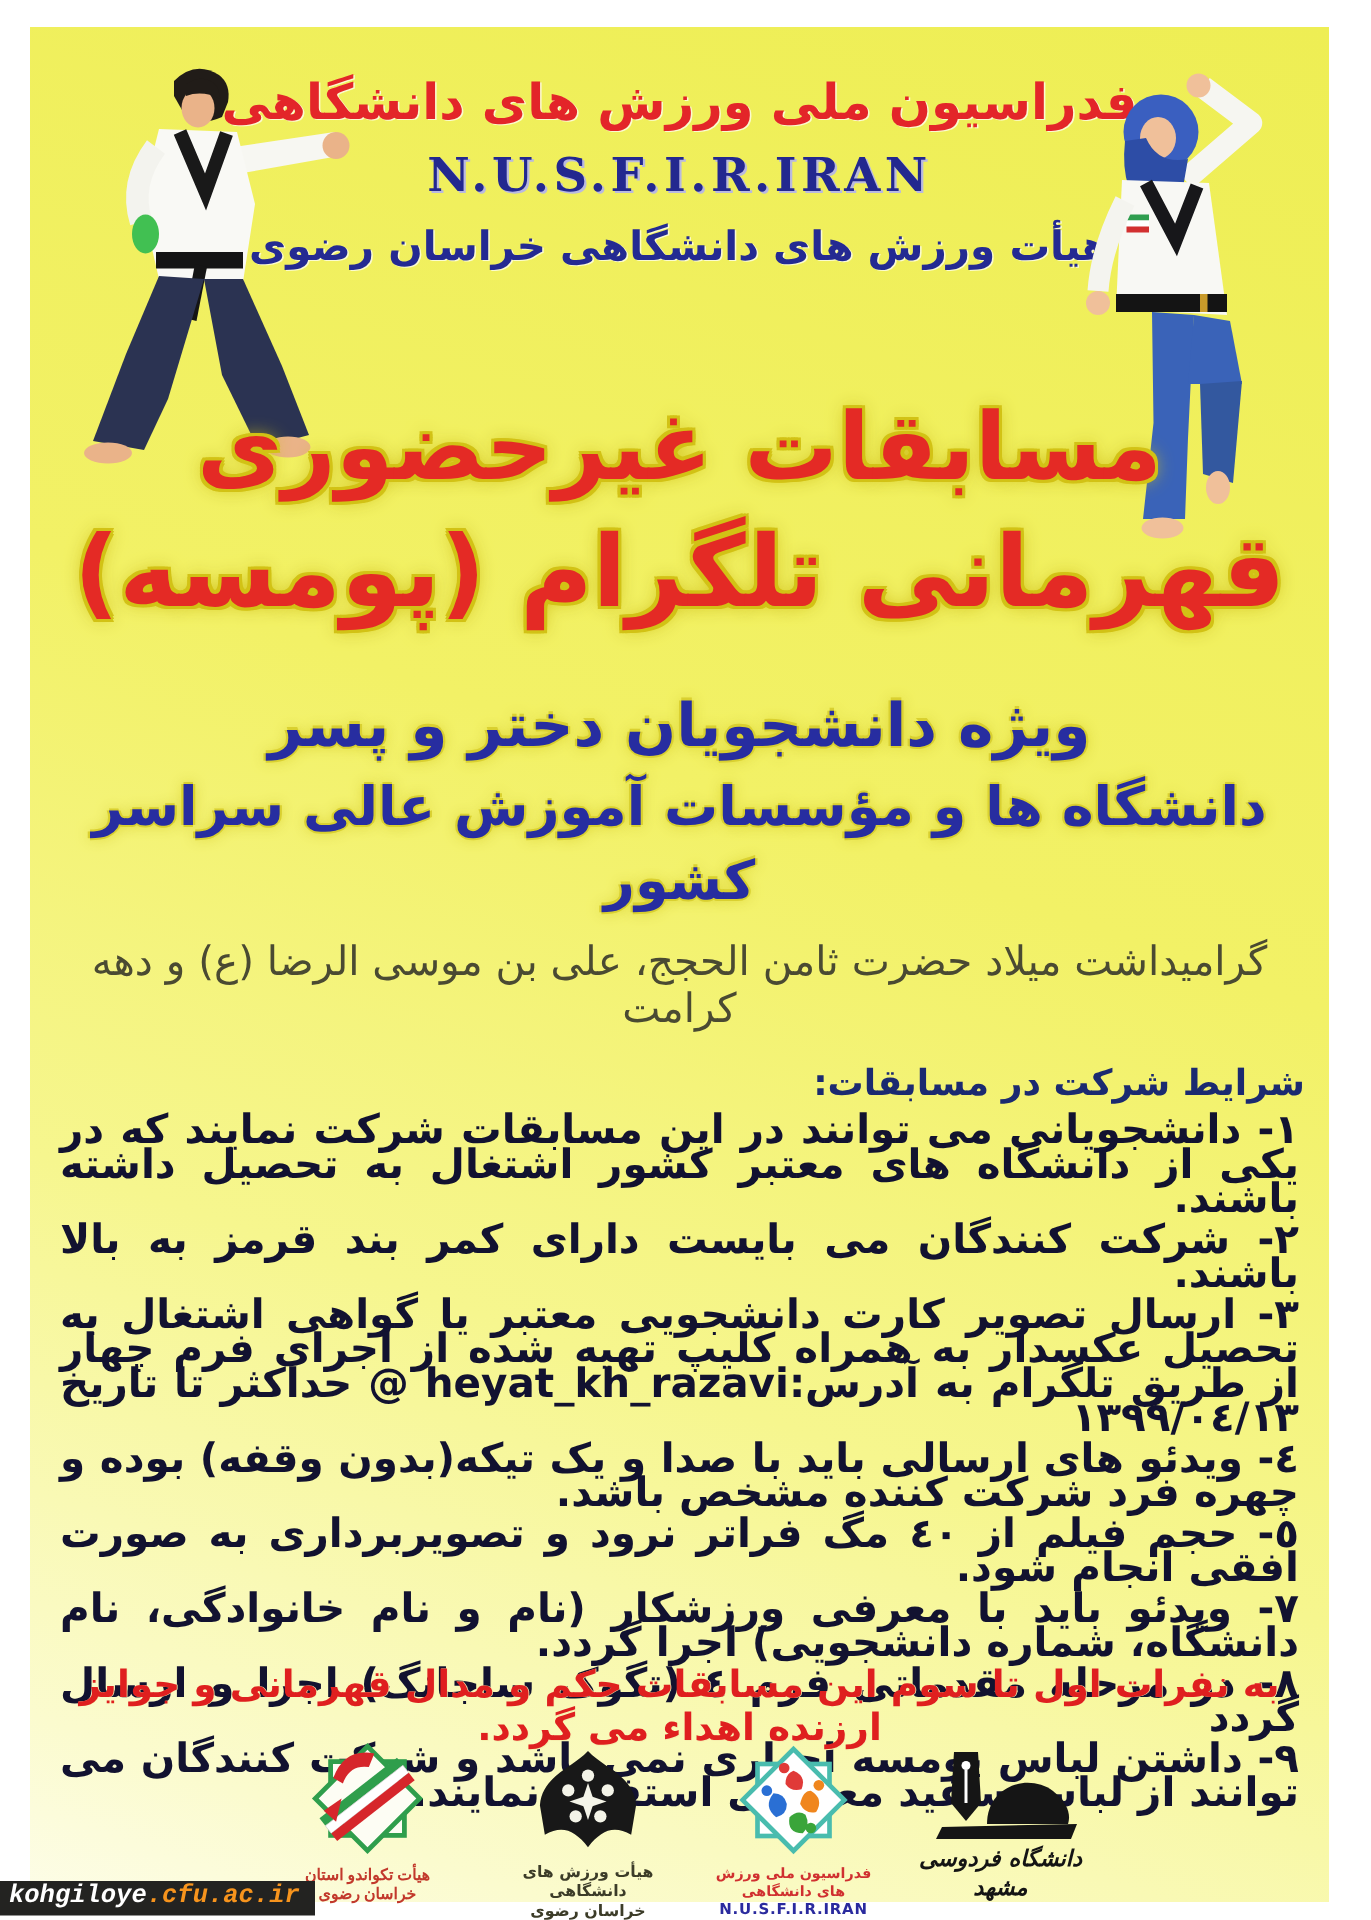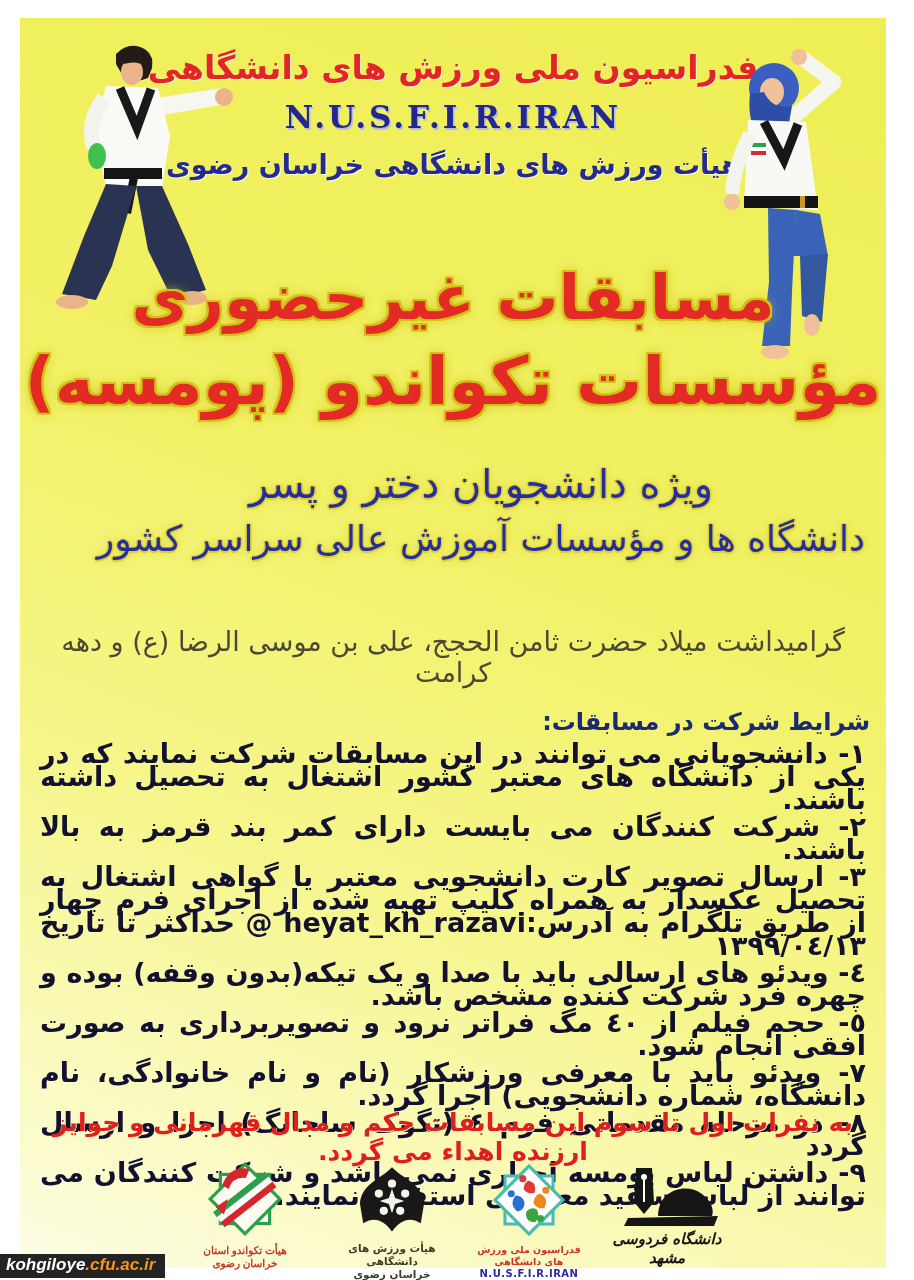--- a/index.html
+++ b/index.html
@@ -32,25 +32,24 @@
   .title-red{
     color:#e42a25;font-weight:bold;direction:rtl;
     text-shadow:
       2px 0 0 #d2c215,-2px 0 0 #d2c215,0 2px 0 #d2c215,0 -2px 0 #d2c215,
       2px 2px 0 #d2c215,-2px -2px 0 #d2c215,2px -2px 0 #d2c215,-2px 2px 0 #d2c215,
       0 0 12px rgba(205,190,25,.95);
   }
   .t1{top:214px;font-size:62px;line-height:1.35;margin-top:24px;}
   .t2{top:318px;font-size:66px;line-height:1.4;}
   .sub-blue{
-    color:#272da0;font-weight:normal;direction:rtl;
+    color:#272da0;font-weight:bold;direction:rtl;
     text-shadow:
       1.5px 0 0 #d9d030,-1.5px 0 0 #d9d030,0 1.5px 0 #d9d030,0 -1.5px 0 #d9d030,
       0 0 9px rgba(215,205,40,.9);
-    padding-left: 28px;
   }
   .s1{top:440px;font-size:40px;line-height:1.3;}
   .s2{top:497px;font-size:36px;line-height:1.35;}
   .dedication{
     top:608px;font-size:27px;color:#4a4a32;direction:rtl;letter-spacing:-.5px;
   }
   
   .rules{top:690px;left:16px;right:16px;direction:rtl;}
   .rules-heading{
     font-size:24px;font-weight:bold;color:#1b2a70;margin:0 0 6px 0;text-align:right;
@@ -67,21 +66,21 @@
   .logo-box{text-align:center;}
   .logo-cap{font-size:10.5px;font-weight:bold;line-height:1.25;}
   .cap-red{color:#c2392c;font-family:Liberation Serif, serif;}
   .cap-dark{color:#3c3c28;}
   .cap-blue{color:#2a2a9e;letter-spacing:.5px;font-size:10px;}
   .cap-fed{color:#d03030;font-size:9.5px;}
   .cap-calli{color:#141414;font-size:15px;font-style:italic;font-weight:bold;direction:rtl;margin-top:-4px;}
   
   .watermark{
     left:0;top:1254px;background:#232321;padding:1px 10px 3px 6px;
-    font-family:Liberation Sans, sans-serif;font-style:italic;font-weight:bold;font-size:17px;
+    font-family:Liberation Mono, monospace;font-style:italic;font-weight:bold;font-size:17px;
   }
   .wm-site{color:#ffffff;}
   .wm-domain{color:#f7941d;}
 </style>
 </head>
 <body>
 
 <div class="poster">
 
   <div class="abs hdr">
@@ -128,21 +127,21 @@
       <rect x="128" y="154" width="5" height="12" fill="#c89a2a"></rect>
       <polygon points="96,166 124,168 120,250 118,304 90,304 97,240" fill="#3a63b8"></polygon>
       <polygon points="124,168 148,172 156,214 120,214" fill="#3a63b8"></polygon>
       <polygon points="128,214 156,212 150,280 130,274" fill="#33589f"></polygon>
       <ellipse cx="103" cy="310" rx="14" ry="7" fill="#f0c09a"></ellipse>
       <ellipse cx="140" cy="283" rx="8" ry="11" fill="#f0c09a"></ellipse>
     </svg>
   </span>
 
   <div class="abs center title-red t1">مسابقات غیرحضوری</div>
-  <div class="abs center title-red t2">مؤسسات تکواندو (پومسه)</div>
+  <div class="abs center title-red t2">قهرمانی تلگرام (پومسه)</div>
 
   <div class="abs center sub-blue s1">ویژه دانشجویان دختر و پسر</div>
   <div class="abs center sub-blue s2">دانشگاه ها و مؤسسات آموزش عالی سراسر کشور</div>
 
   <div class="abs center dedication">گرامیداشت میلاد حضرت ثامن الحجج، علی بن موسی الرضا (ع) و دهه کرامت</div>
 
   <div class="abs rules">
     <p class="rules-heading">شرایط شرکت در مسابقات:</p>
     <p class="rule">١- دانشجویانی می توانند در این مسابقات شرکت نمایند که در یکی از دانشگاه های معتبر کشور اشتغال به تحصیل داشته باشند.</p>
     <p class="rule">٢- شرکت کنندگان می بایست دارای کمر بند قرمز به بالا باشند.</p>

